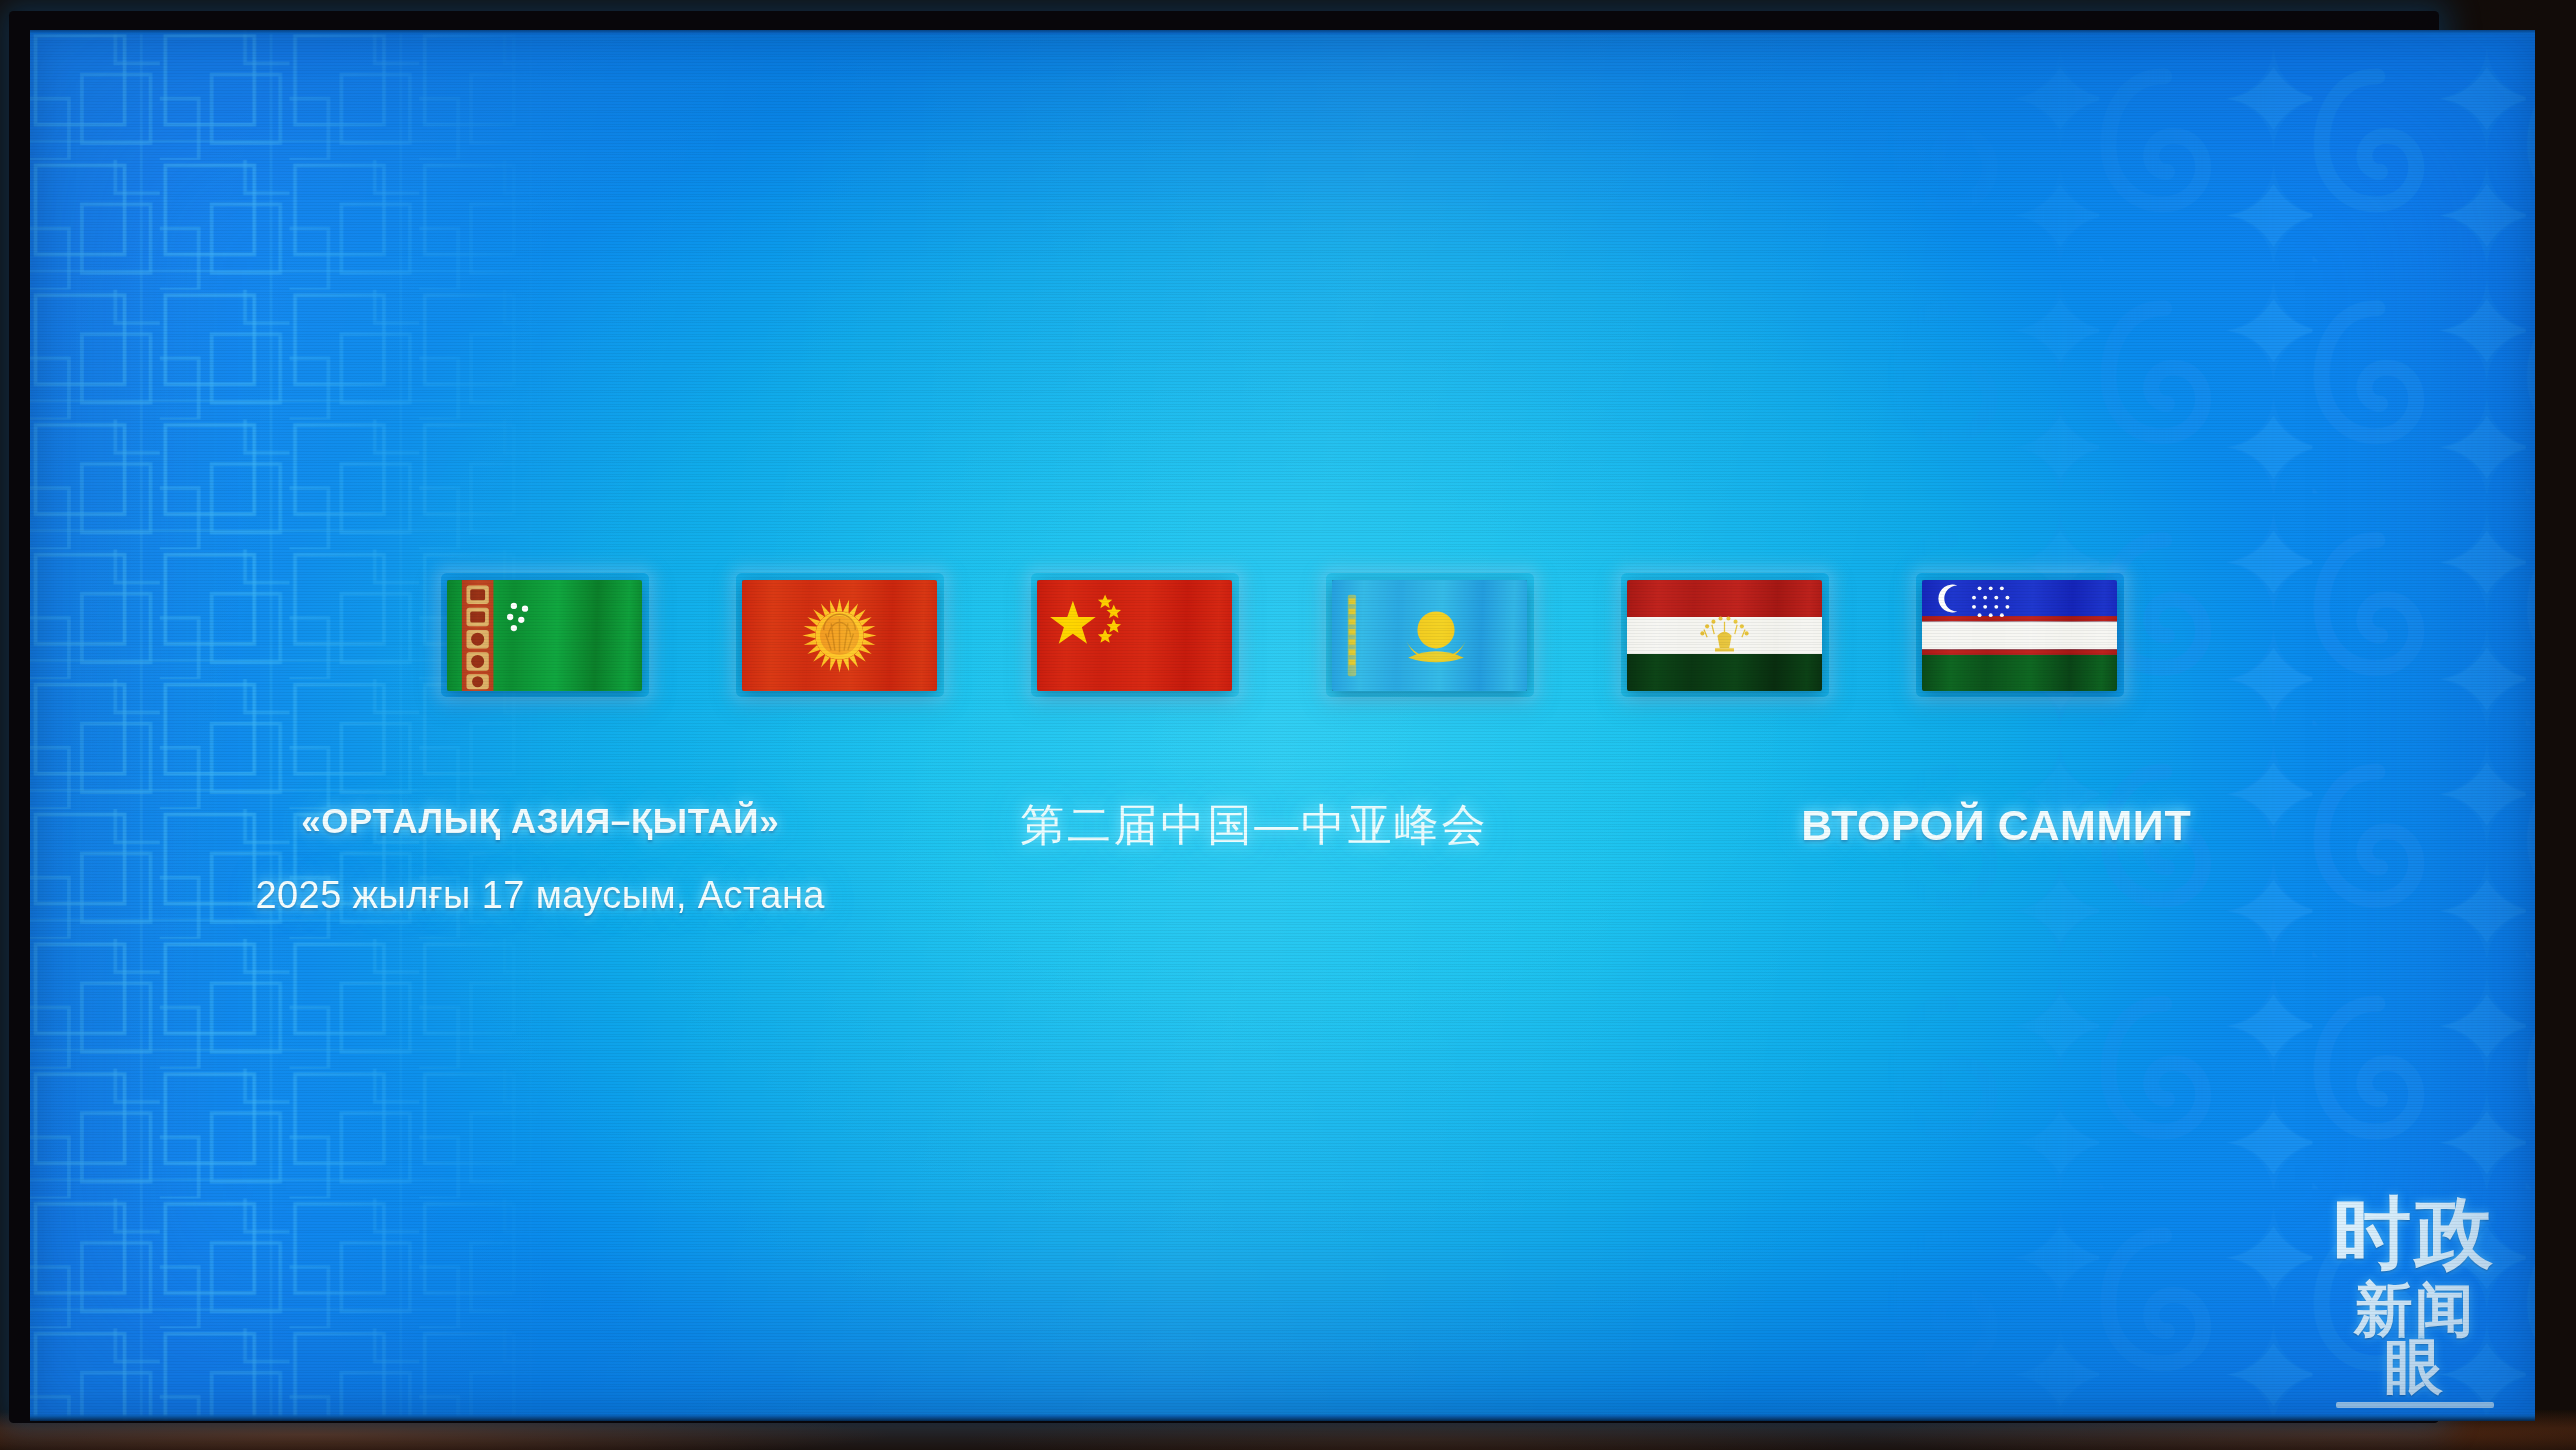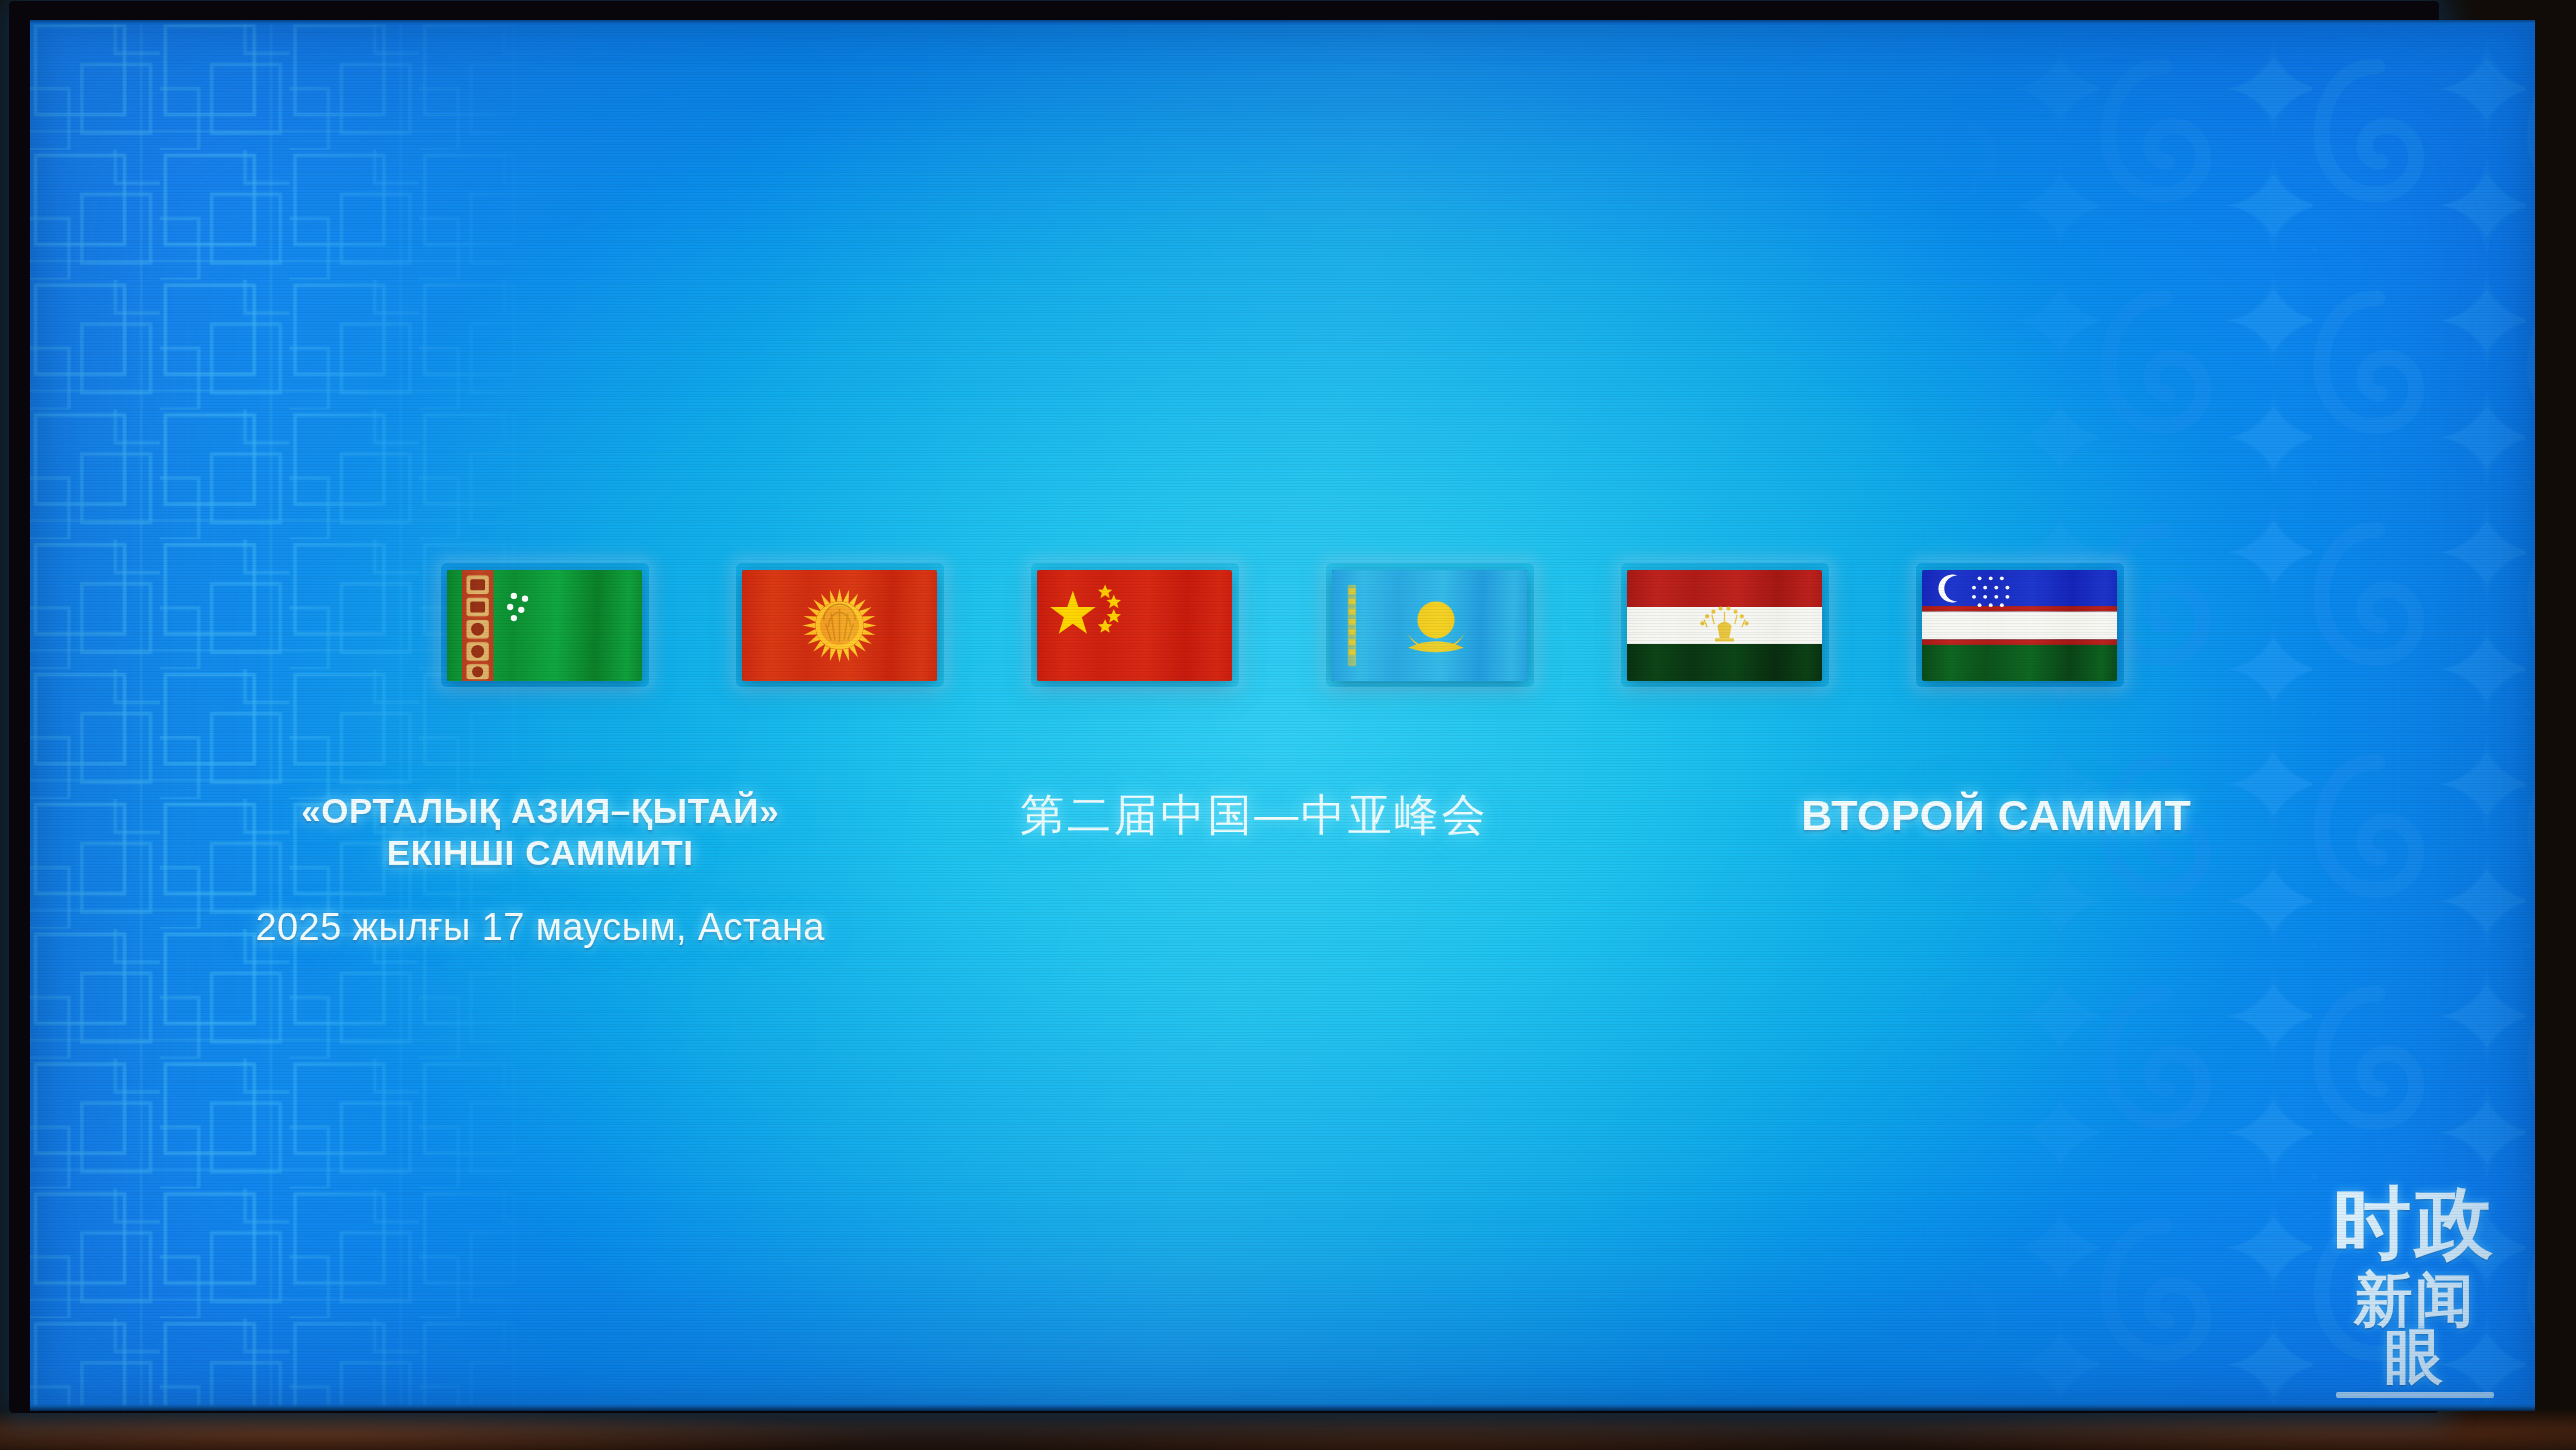--- a/index.html
+++ b/index.html
@@ -6,21 +6,21 @@
   body{width:2576px;height:1451px;overflow:hidden;font-family:"Liberation Sans","DejaVu Sans",sans-serif;}
 
   
   #room{position:absolute;inset:0;background:#120c09;}
   #table{position:absolute;left:0;top:1410px;width:2576px;height:41px;
          background:linear-gradient(180deg,#150d08 0%,#2a170d 45%,#1b0f09 100%);}
   #table-glow{position:absolute;left:0;top:1410px;width:2576px;height:41px;
     background:radial-gradient(ellipse 835px 37px at 12% 60%,rgba(150,70,25,.45),transparent 70%),
                radial-gradient(ellipse 649px 37px at 55% 70%,rgba(90,45,18,.35),transparent 70%),
                radial-gradient(ellipse 742px 37px at 92% 60%,rgba(130,60,22,.38),transparent 70%);}
-  #bezel{position:absolute;left:9.3px;top:1px;width:2430px;height:1412px;
+  #bezel{position:absolute;left:9.3px;top:11px;width:2430px;height:1412px;
          background:#08060a;border-radius:4.6px;
          box-shadow:0 0 32px 9.3px rgba(10,110,190,.30);}
 
   
   #screen{position:absolute;left:20.4px;top:18.6px;width:2505px;height:1391px;overflow:hidden;
     background:
       radial-gradient(ellipse 1391px 974px at 50% 52%, #14c8f2 0%, #0ebfee 26%, #0aa8ea 52%, #0a8bed 74%, #0f7ef0 100%);}
 
   
   .sheen{position:absolute;inset:0;pointer-events:none;
@@ -336,21 +336,20 @@
           <div class="flag-halo"></div>
         </div>
 
       </div>
 
       <div id="texts">
 
         <div class="col kz">
           <div class="title">
             <div>«ОРТАЛЫҚ АЗИЯ–ҚЫТАЙ»</div>
-            <div>ЕКІНШІ САММИТІ</div>
           </div>
           <div class="date">2025 жылғы 17 маусым, Астана</div>
         </div>
 
         <div class="col cn">
           <div class="title">
             <div>第二届中国—中亚峰会</div>
           </div>
         </div>
 

